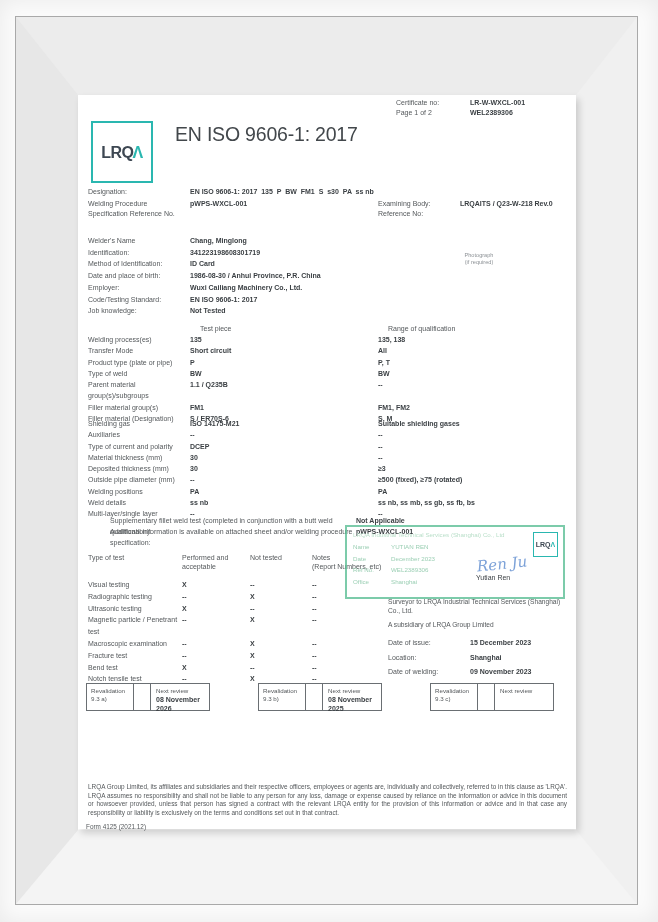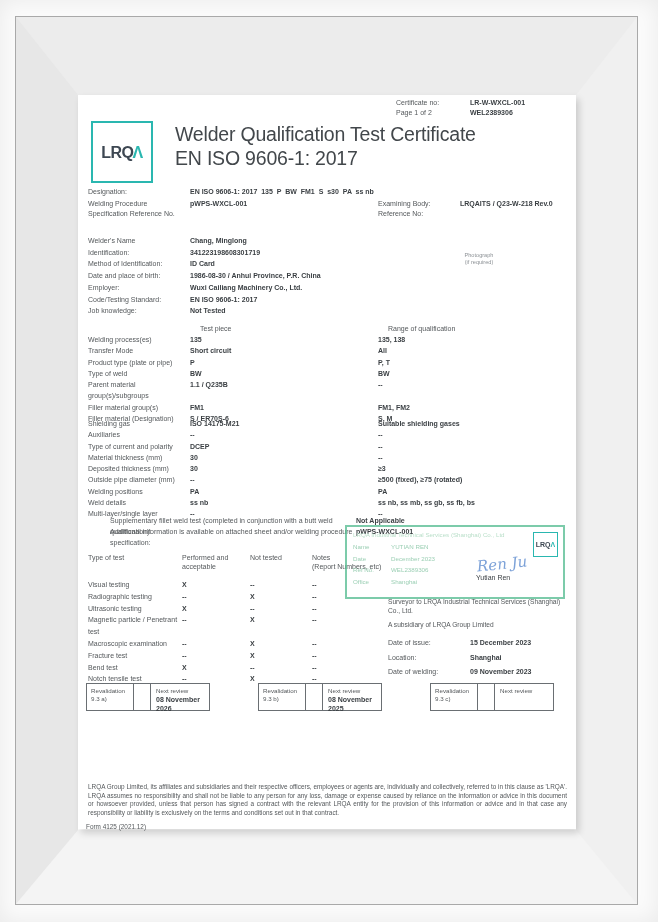--- a/index.html
+++ b/index.html
@@ -113,21 +113,20 @@
     <span>Page 1 of 2</span>
     <span class="bold">WEL2389306</span>
   </div>
 
   <div class="logo">
     <span>LRQ</span>
       <span class="caret">Λ</span>
   </div>
 
   <div class="title">
-    <div>Welder Qualification Test Certificate</div>
     <div>EN ISO 9606-1: 2017</div>
   </div>
 
   <div class="kv designation">
     <span class="k">Designation:</span>
     <span class="v">EN ISO 9606-1: 2017  135  P  BW  FM1  S  s30  PA  ss nb</span>
   </div>
 
   <div class="wps">
     <span class="k pre">Welding Procedure

